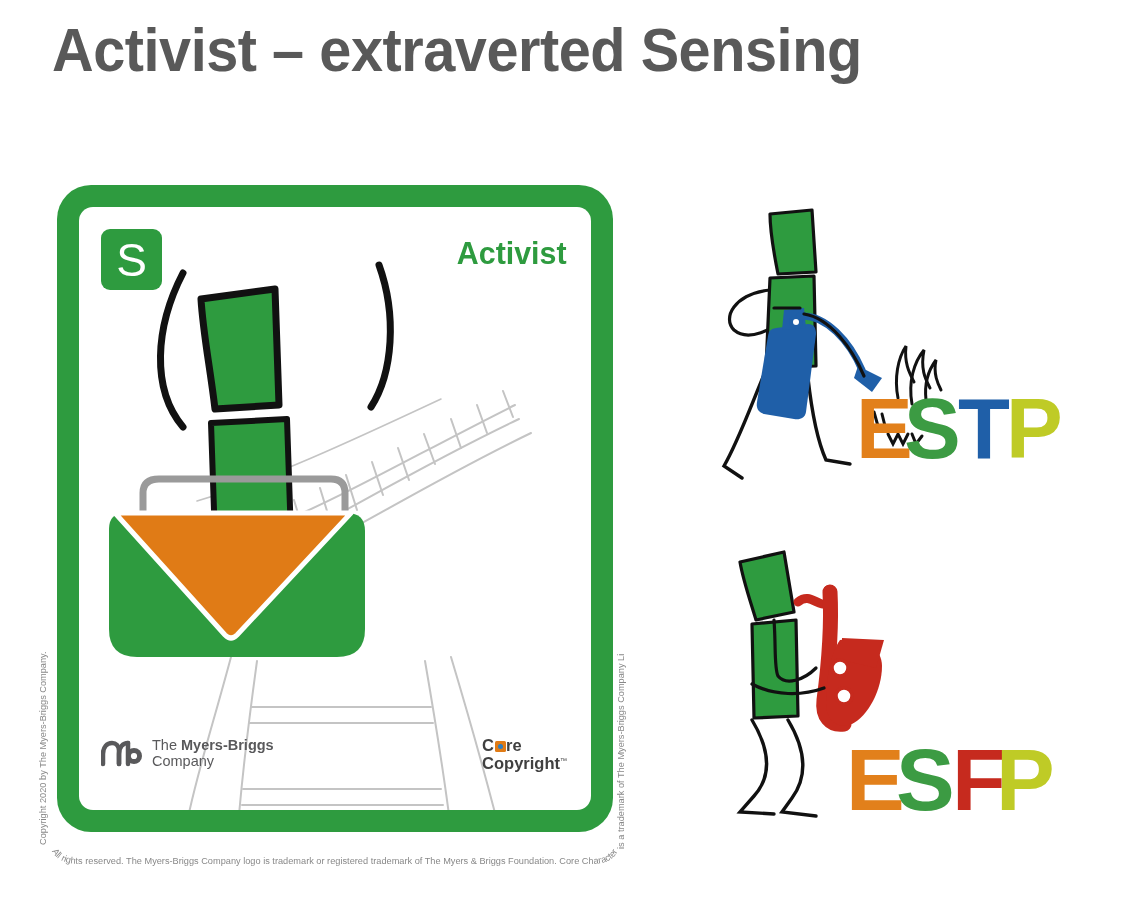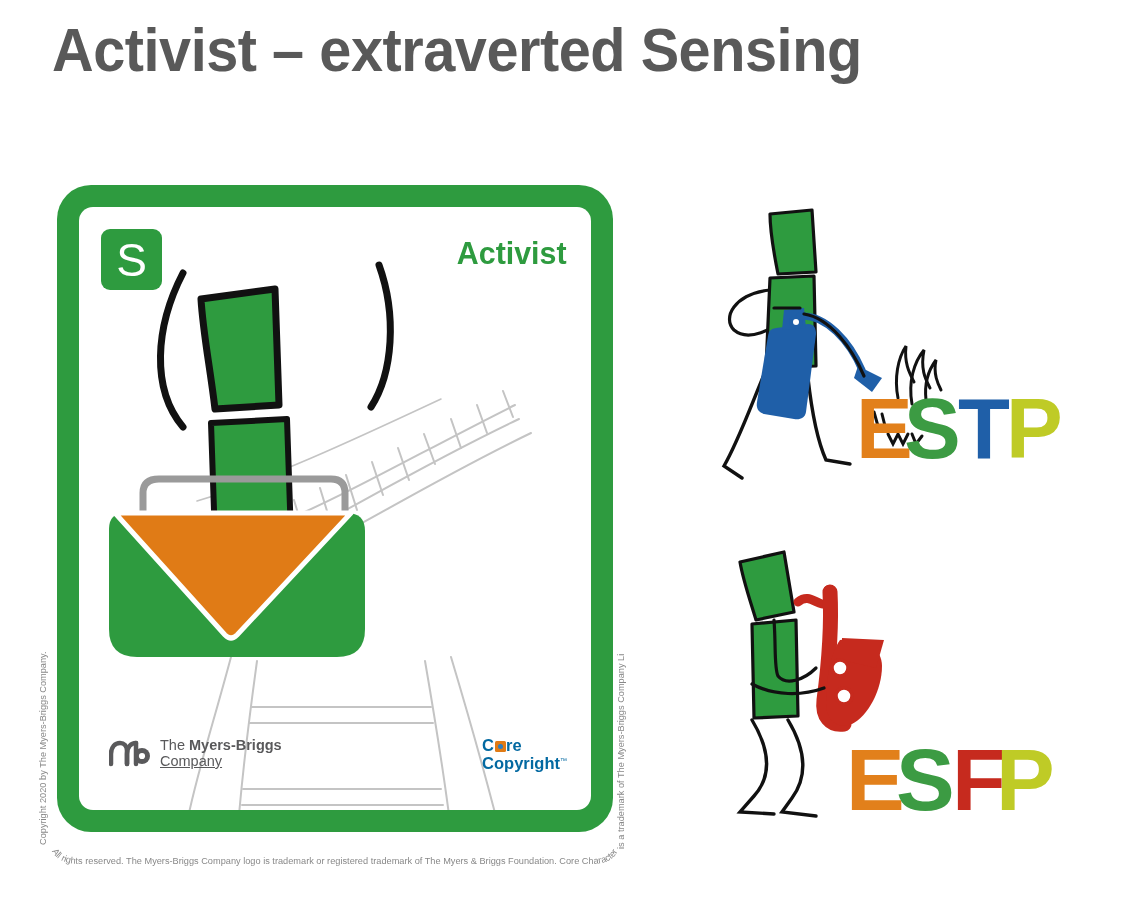--- a/index.html
+++ b/index.html
@@ -94,48 +94,48 @@
     position: absolute;
     left: 0;
     top: 50px;
     width: 100%;
     height: 560px;
   }
 
   
   .card-footer {
     position: absolute;
-    left: 8px;
+    left: 0;
     right: 0;
     bottom: 18px;
     height: 58px;
   }
   .mb-logo {
     position: absolute;
     left: 22px;
     top: 4px;
     display: flex;
     align-items: center;
     gap: 9px;
   }
   .mb-wordmark {
     line-height: 1.08;
     color: #59595B;
     font-size: 14.5px;
     font-family: "Liberation Sans", sans-serif;
   }
   .mb-wordmark .line1 { white-space: nowrap; }
   .mb-wordmark .line1 .strong { font-weight: 700; }
-  .mb-wordmark .line2 { white-space: nowrap; text-decoration: underline; }
+  .mb-wordmark .line2 { white-space: nowrap; }
 
   .cc-logo {
     position: absolute;
     right: 24px;
     top: 2px;
-    color: #0369a1;
+    color: #404040;
     font-weight: 700;
     font-size: 16.5px;
     line-height: 1.12;
     font-family: "Liberation Sans", sans-serif;
     text-align: left;
   }
   .cc-line { white-space: nowrap; position: relative; }
   .cc-o-swatch {
     display: inline-block;
     width: 11px;

